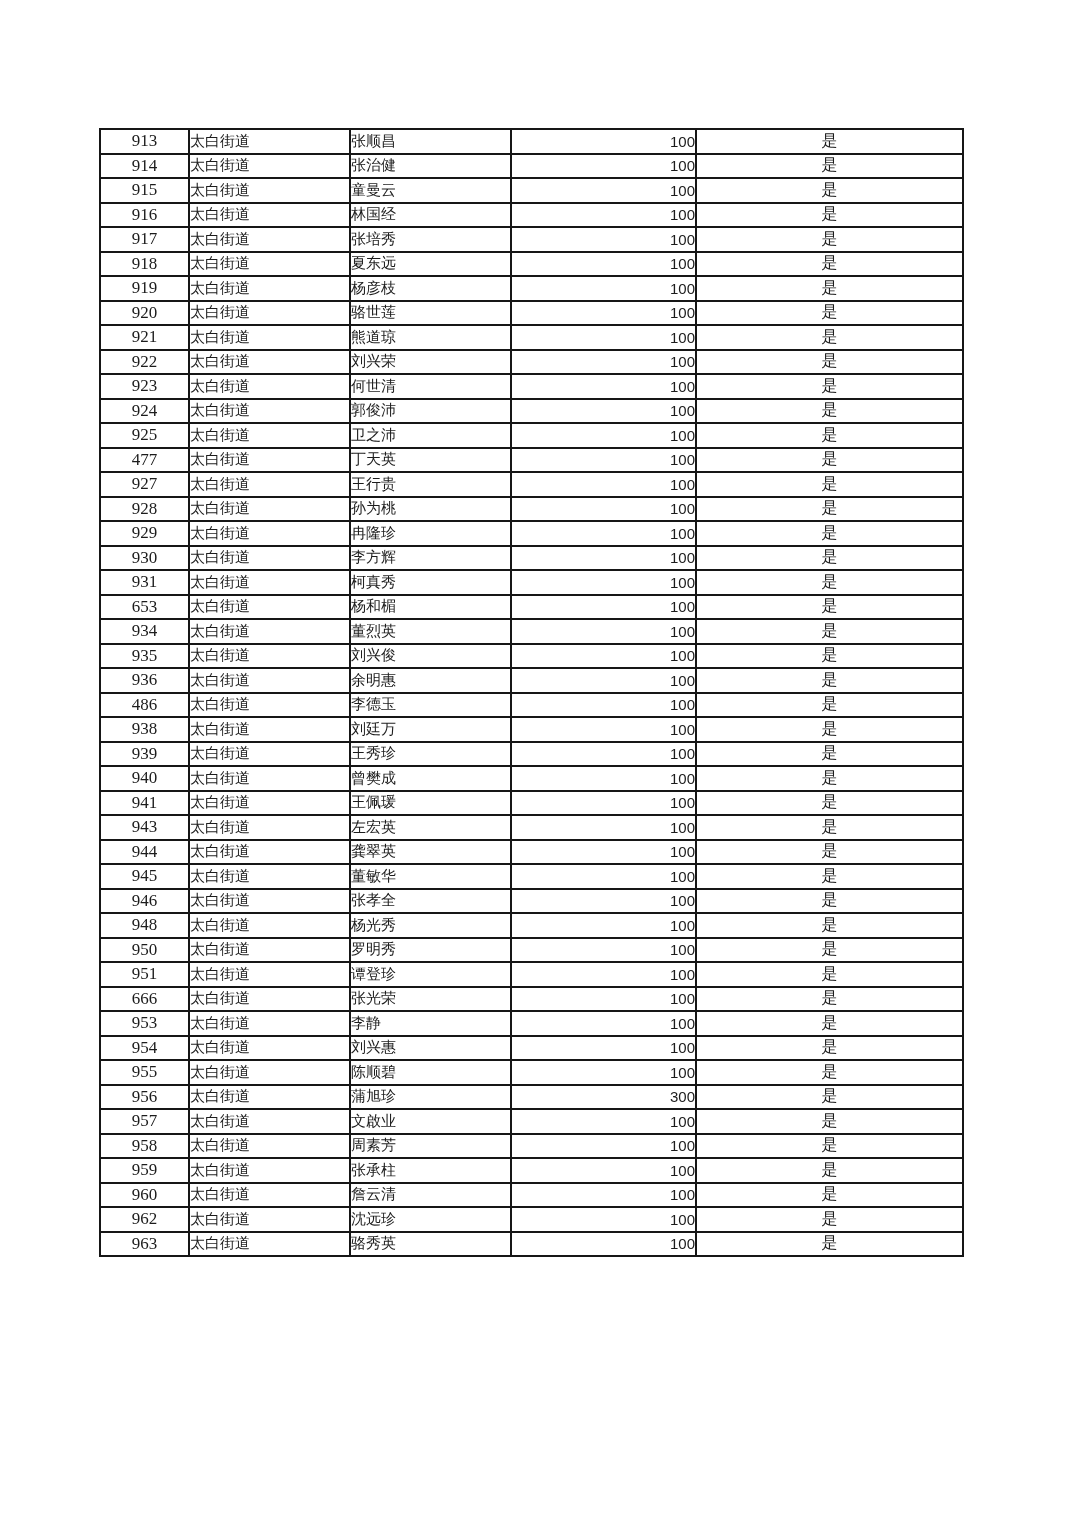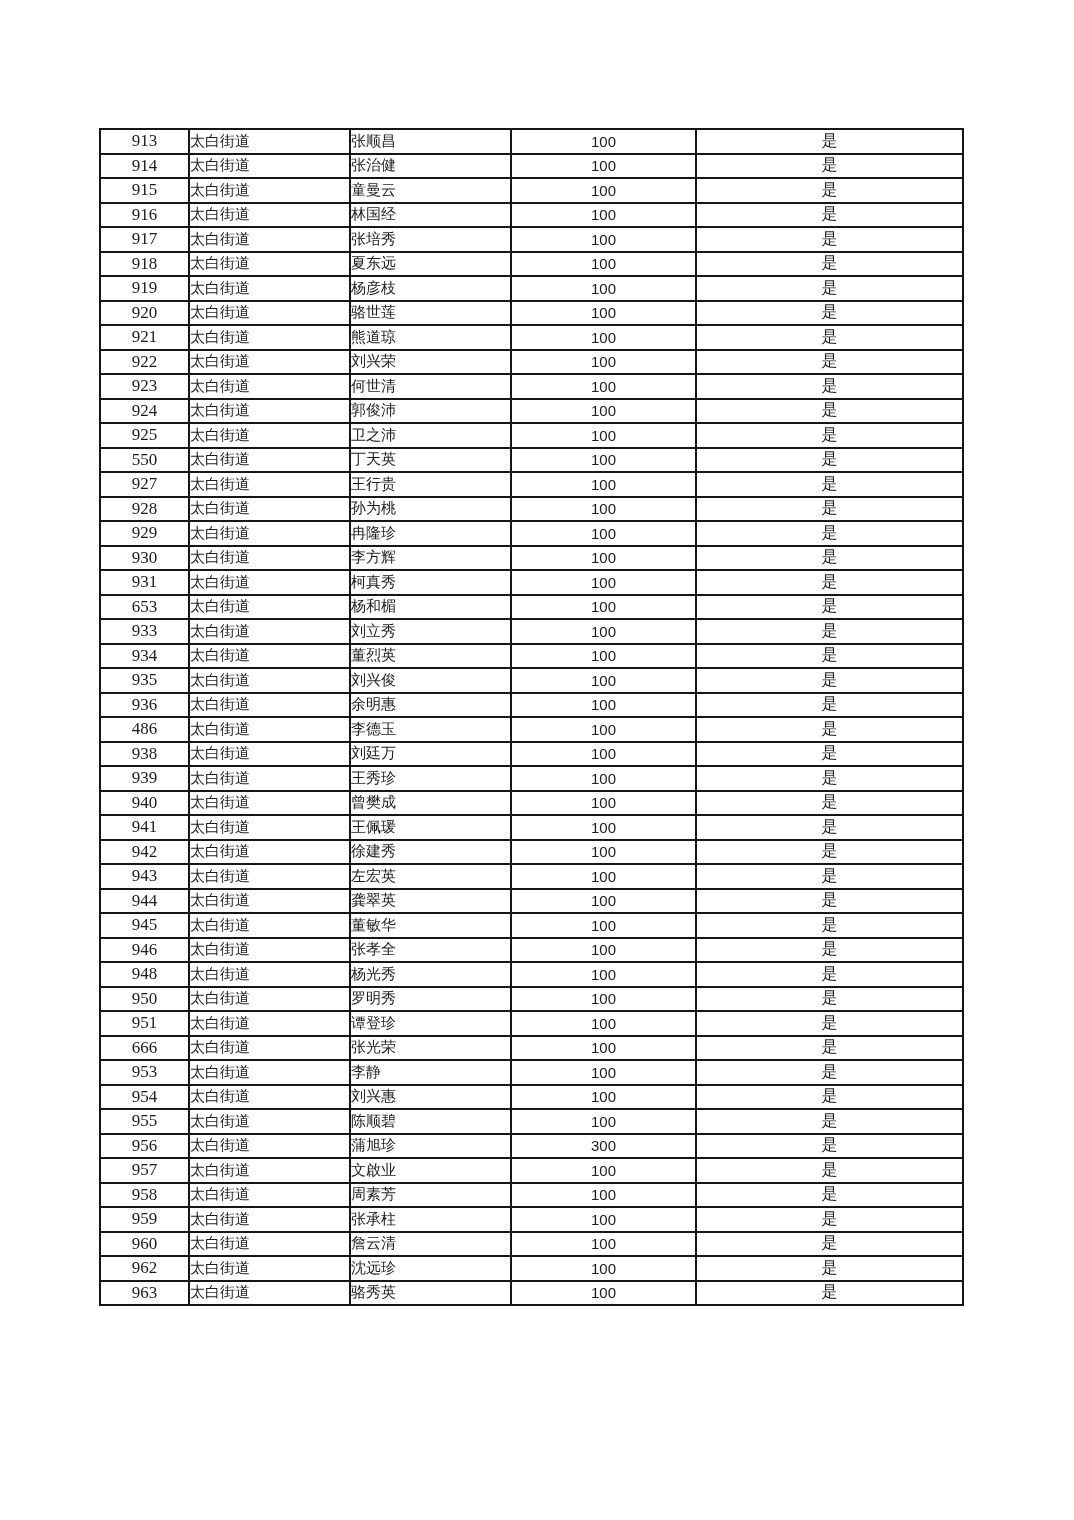--- a/index.html
+++ b/index.html
@@ -36,21 +36,21 @@
     font-family: "Liberation Serif", "DejaVu Serif", serif;
     font-size: 17px;
   }
   td.c-street, td.c-name {
     text-align: left;
     padding-left: 4px;
     font-family: "Liberation Serif", "DejaVu Serif", serif;
     font-size: 15px;
   }
   td.c-amount {
-    text-align: center;
+    text-align: right;
     padding-left: 3px;
     font-family: "Liberation Sans", "DejaVu Sans", sans-serif;
     font-size: 15px;
   }
   td.c-confirm {
     text-align: center;
     font-family: "Liberation Serif", "DejaVu Serif", serif;
     font-size: 16px;
   }
 </style>
@@ -165,21 +165,21 @@
 
   <tr>
     <td class="c-no">925</td>
     <td class="c-street">太白街道</td>
     <td class="c-name">卫之沛</td>
     <td class="c-amount">100</td>
     <td class="c-confirm">是</td>
   </tr>
 
   <tr>
-    <td class="c-no">550</td>
+    <td class="c-no">477</td>
     <td class="c-street">太白街道</td>
     <td class="c-name">丁天英</td>
     <td class="c-amount">100</td>
     <td class="c-confirm">是</td>
   </tr>
 
   <tr>
     <td class="c-no">927</td>
     <td class="c-street">太白街道</td>
     <td class="c-name">王行贵</td>
@@ -220,27 +220,20 @@
   </tr>
 
   <tr>
     <td class="c-no">653</td>
     <td class="c-street">太白街道</td>
     <td class="c-name">杨和楣</td>
     <td class="c-amount">100</td>
     <td class="c-confirm">是</td>
   </tr>
 
-  <tr>
-    <td class="c-no">933</td>
-    <td class="c-street">太白街道</td>
-    <td class="c-name">刘立秀</td>
-    <td class="c-amount">100</td>
-    <td class="c-confirm">是</td>
-  </tr>
 
   <tr>
     <td class="c-no">934</td>
     <td class="c-street">太白街道</td>
     <td class="c-name">董烈英</td>
     <td class="c-amount">100</td>
     <td class="c-confirm">是</td>
   </tr>
 
   <tr>
@@ -292,27 +285,20 @@
   </tr>
 
   <tr>
     <td class="c-no">941</td>
     <td class="c-street">太白街道</td>
     <td class="c-name">王佩瑗</td>
     <td class="c-amount">100</td>
     <td class="c-confirm">是</td>
   </tr>
 
-  <tr>
-    <td class="c-no">942</td>
-    <td class="c-street">太白街道</td>
-    <td class="c-name">徐建秀</td>
-    <td class="c-amount">100</td>
-    <td class="c-confirm">是</td>
-  </tr>
 
   <tr>
     <td class="c-no">943</td>
     <td class="c-street">太白街道</td>
     <td class="c-name">左宏英</td>
     <td class="c-amount">100</td>
     <td class="c-confirm">是</td>
   </tr>
 
   <tr>

